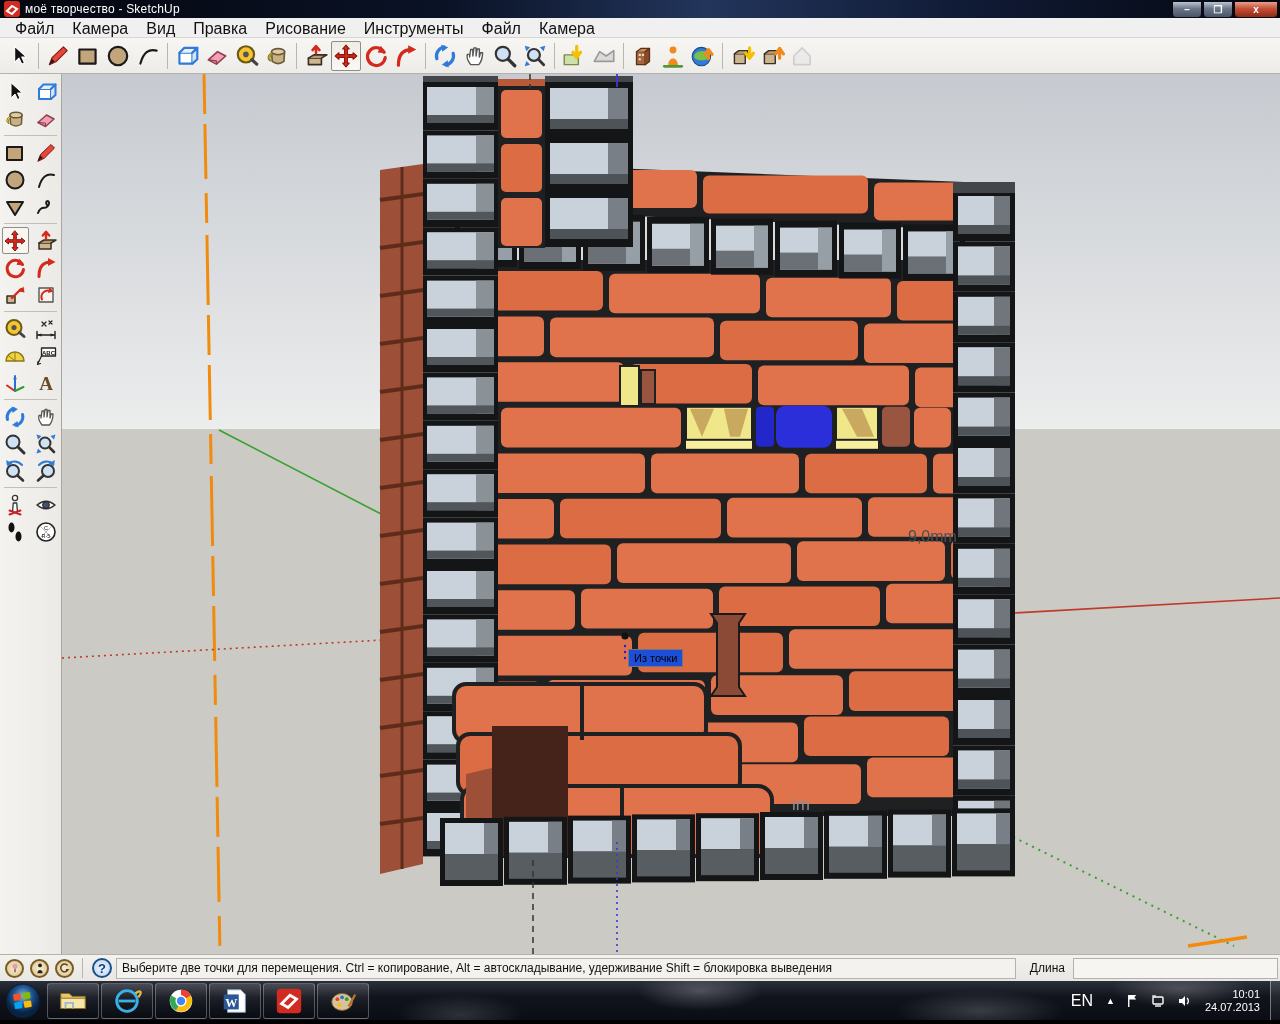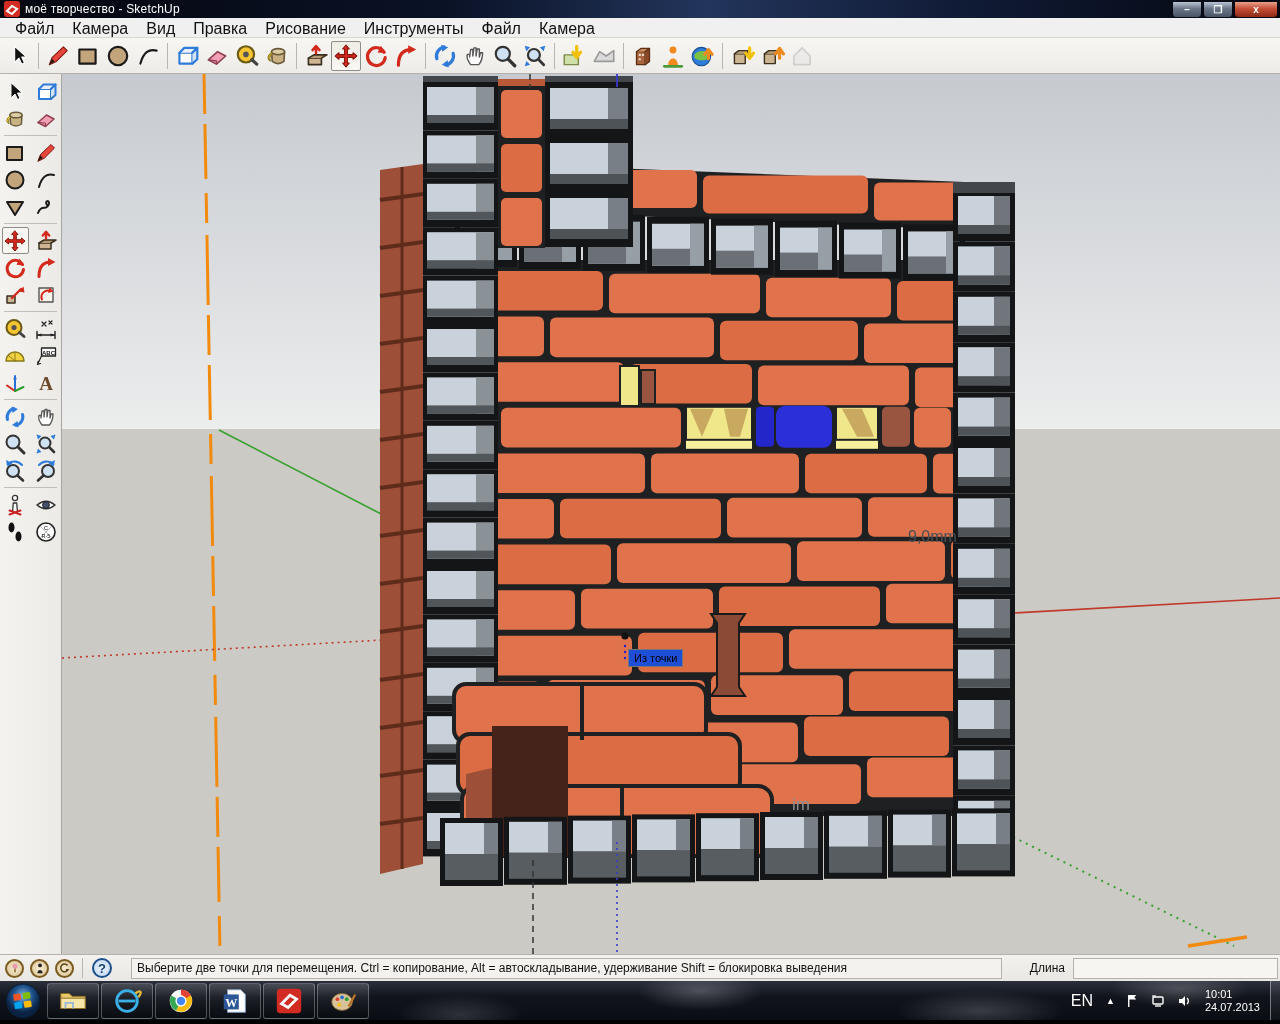--- a/index.html
+++ b/index.html
@@ -46,40 +46,40 @@
   
   .statusbar { height:27px; background:linear-gradient(#f4f2ef,#e9e7e3); border-top:1px solid #b5b2ad;
     display:flex; align-items:center; font-size:12px; color:#111; padding:0 2px; }
   .scoin { width:19px; height:19px; border-radius:50%; border:2px solid #7a5c20;
     background:radial-gradient(#f7ecd2,#d9c292); margin:0 3px; display:flex; align-items:center; justify-content:center; }
   .ssepv { width:1px; height:20px; background:#b9b6b0; margin:0 5px; }
   .helpbtn { width:20px; height:20px; border-radius:50%; border:2px solid #1c4f8a;
     background:radial-gradient(#eef5ff,#bcd4ee); color:#113f77; font-weight:bold; font-size:13px;
     display:flex; align-items:center; justify-content:center; margin:0 4px; }
   .smsg { flex:1; height:21px; border:1px solid #b5b2ad; border-right:none; background:#f4f2ef;
-    display:flex; align-items:center; padding-left:5px; overflow:hidden; white-space:nowrap;margin-left:15px; }
-  .mlabel { padding:0 8px 0 28px; border-left:1px solid #b5b2ad; height:21px; display:flex; align-items:center; }
+    display:flex; align-items:center; padding-left:5px; overflow:hidden; white-space:nowrap; }
+  .mlabel { padding:0 8px 0 14px; border-left:1px solid #b5b2ad; height:21px; display:flex; align-items:center; }
   .mvalue { width:205px; height:21px; border:1px solid #b5b2ad; background:#f6f5f2; }
 
   
   .taskbar { height:39px; display:flex; align-items:center;
     background:
       radial-gradient(90px 28px at 700px 10px, rgba(200,200,210,.30), transparent 70%),
       radial-gradient(120px 30px at 980px 30px, rgba(190,190,200,.25), transparent 70%),
       radial-gradient(100px 26px at 1180px 8px, rgba(200,200,205,.28), transparent 70%),
       radial-gradient(90px 30px at 460px 34px, rgba(170,170,180,.22), transparent 70%),
       linear-gradient(#2a2f3a,#11141c 40%,#0a0d13); }
   .orb { width:38px; height:38px; margin:0 4px; display:flex; align-items:center; justify-content:center; }
   .tkbtn { width:52px; height:36px; margin:0 1px; border:1px solid rgba(255,255,255,.28); border-radius:3px;
     background:linear-gradient(rgba(255,255,255,.16),rgba(255,255,255,.04) 50%,rgba(0,0,0,.12));
     display:flex; align-items:center; justify-content:center; }
   .trayarea { margin-left:auto; display:flex; align-items:center; color:#fff; }
   .trayicon { margin:0 5px; display:flex; align-items:center; }
   .lang { font-size:16px; margin:0 8px; }
-  .clock { text-align:left; font-size:11px; line-height:13px; margin:0 10px 0 8px; }
+  .clock { text-align:right; font-size:11px; line-height:13px; margin:0 10px 0 8px; }
   .showdesk { width:10px; height:39px; border-left:1px solid rgba(255,255,255,.4);
     background:linear-gradient(rgba(255,255,255,.12),rgba(255,255,255,.02)); }
 </style>
 </head>
 <body>
 
 <div class="titlebar">
   <span class="appicon">
     <svg viewBox="0 0 16 16" width="16" height="16">
         <rect x="0" y="0" width="16" height="16" rx="3" fill="#d22b22"></rect>

